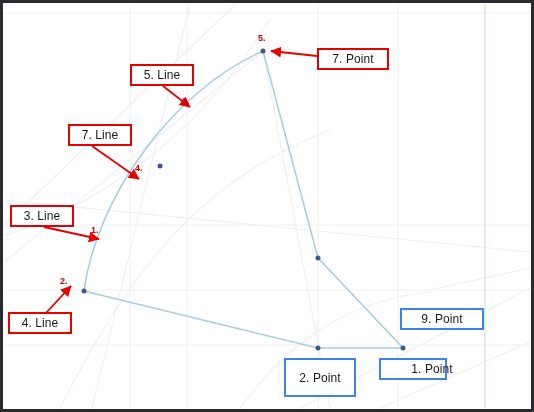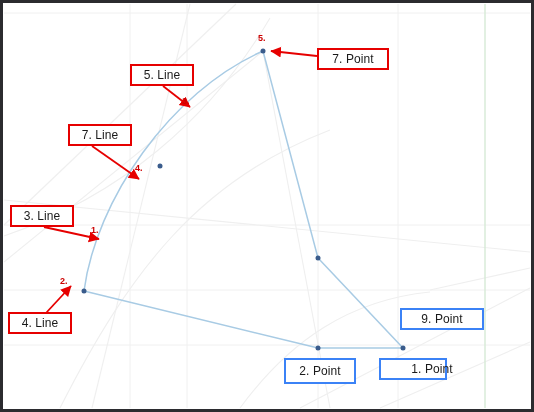--- a/index.html
+++ b/index.html
@@ -145,17 +145,17 @@
 
   <div class="anno-box red" style="left:68px; top:124px; width:64px; height:22px;">7. Line</div>
 
   <div class="anno-box red" style="left:10px; top:205px; width:64px; height:22px;">3. Line</div>
 
   <div class="anno-box red" style="left:8px; top:312px; width:64px; height:22px;">4. Line</div>
 
 
   <div class="anno-box" style="left:400px; top:308px; width:84px; height:22px;">9. Point</div>
 
-  <div class="anno-box" style="left:284px; top:358px; width:72px; height:26px;">2. Point</div>
+  <div class="anno-box" style="left:284px; top:358px; width:72px; height:39px;">2. Point</div>
 
   <div class="anno-box" style="left:379px; top:358px; width:68px; height:22px;padding-left:38px;">1. Point</div>
 
 </div>
 
 </body></html>

